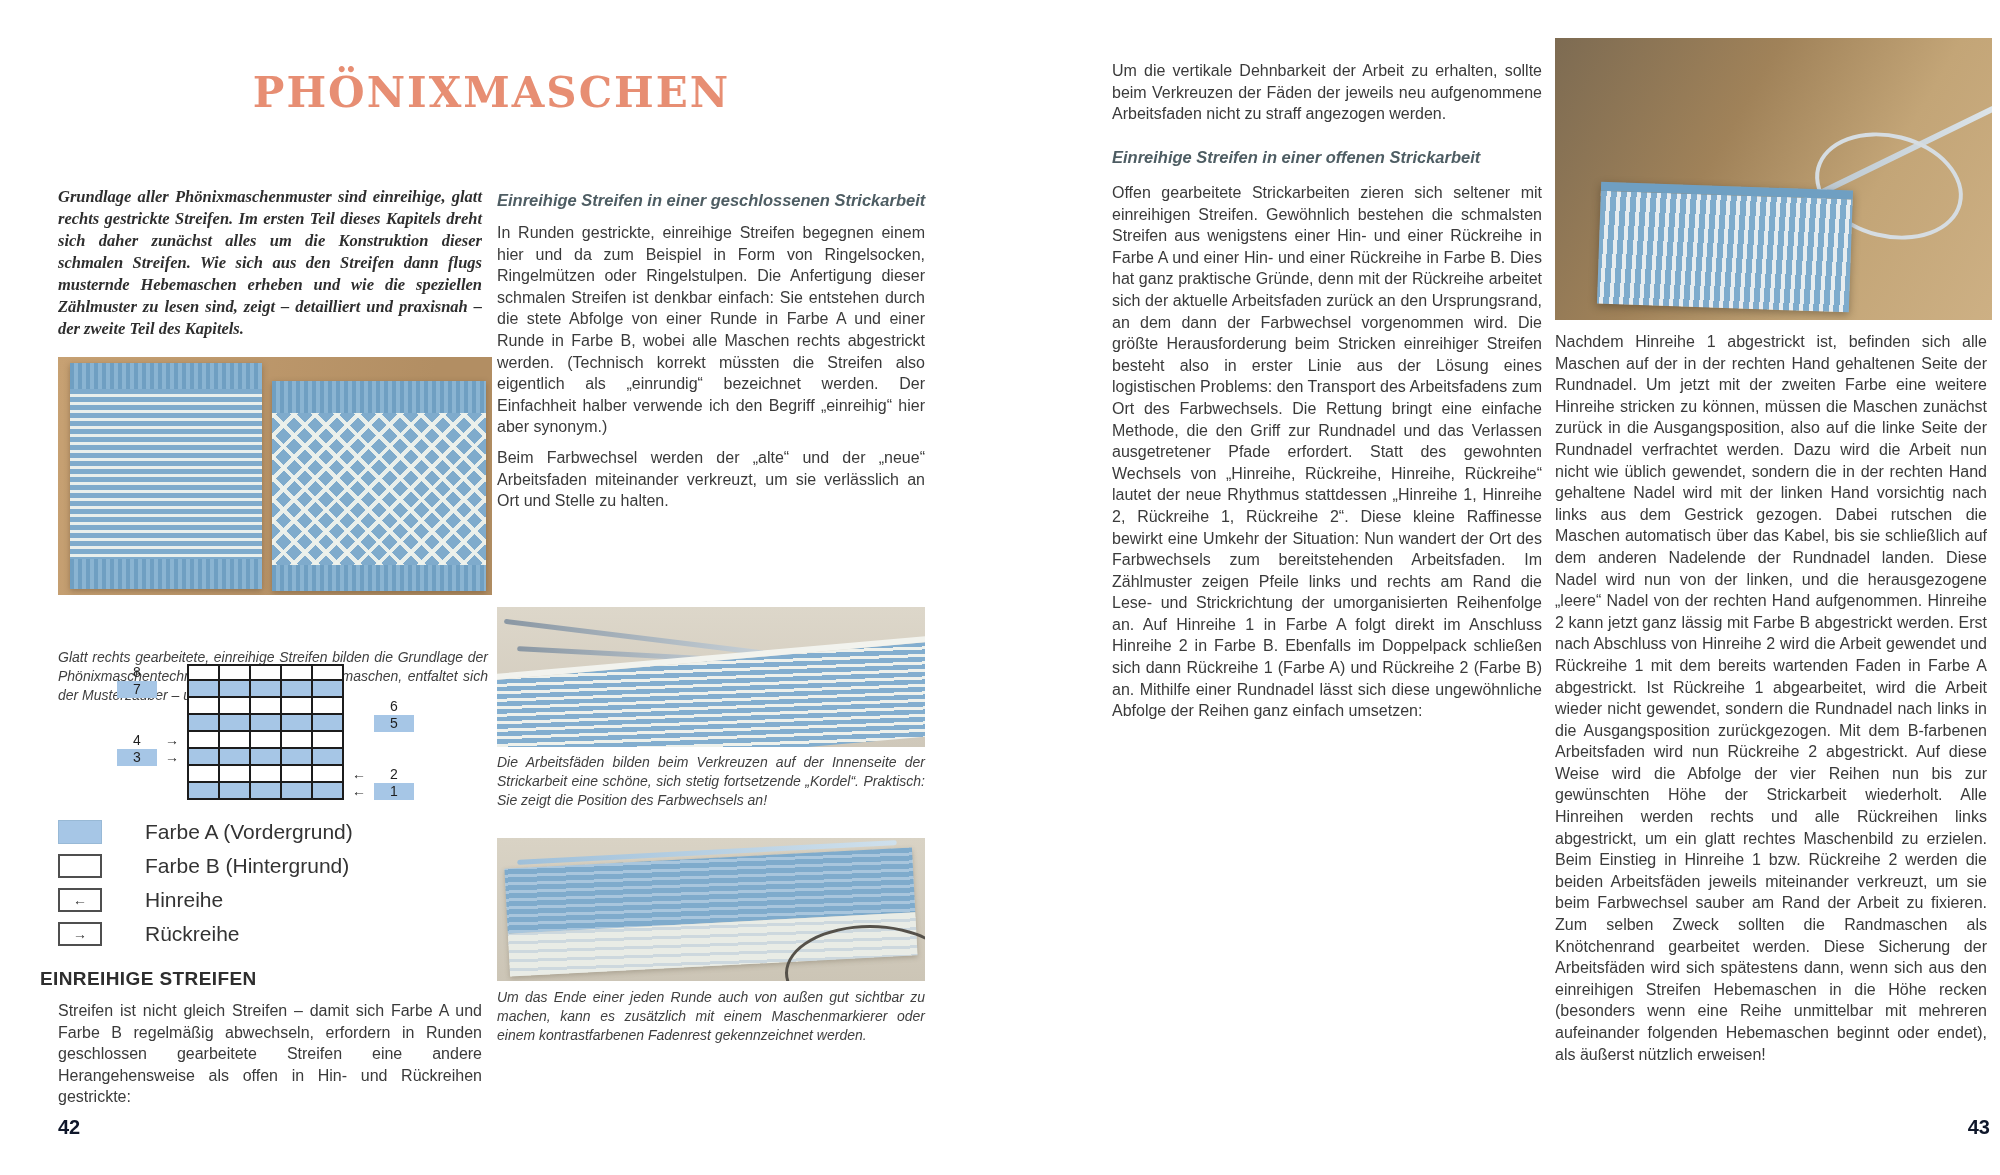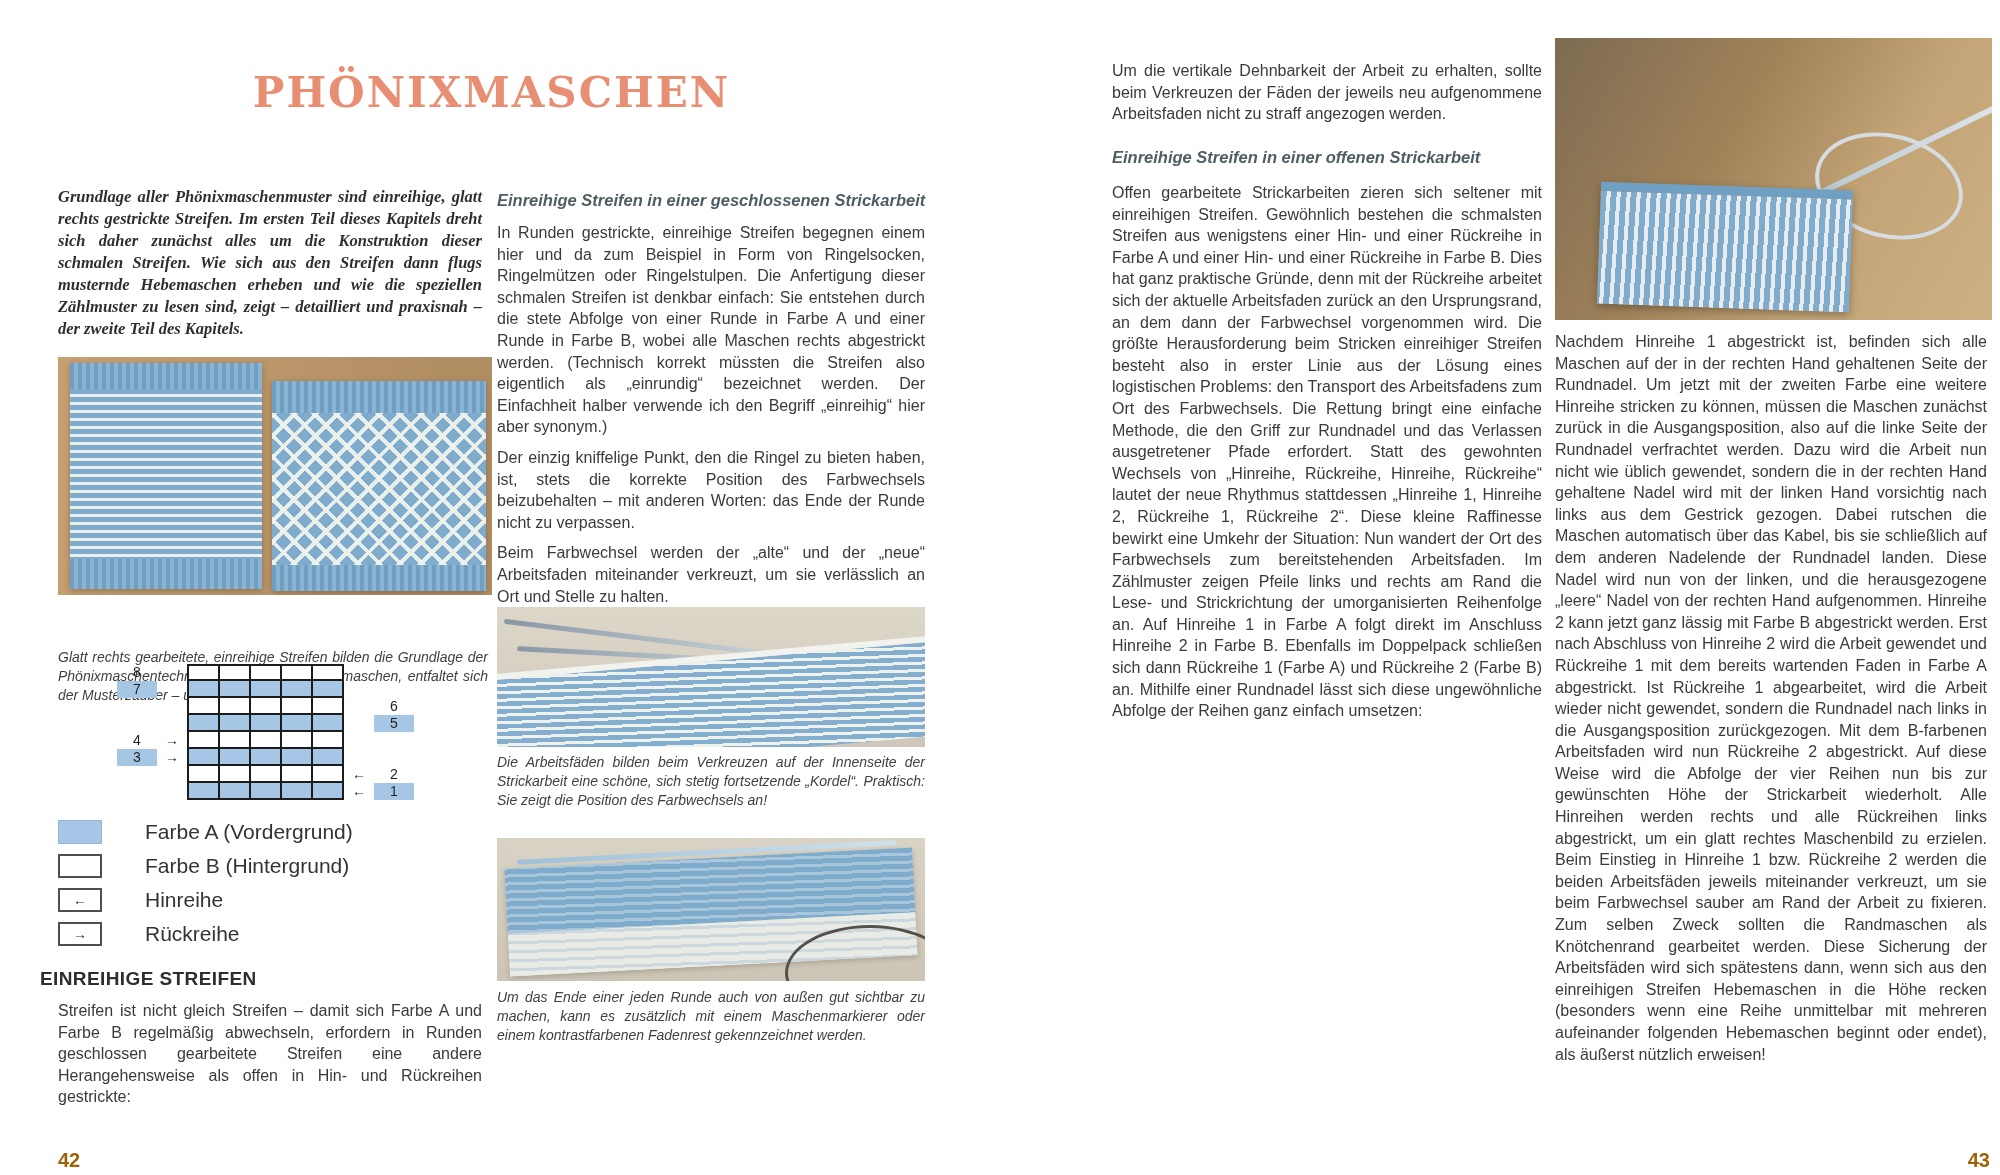--- a/index.html
+++ b/index.html
@@ -29,21 +29,21 @@
     color:var(--heading_teal,#4e5d63);
   }
   .caption {
     font-size:14px; line-height:19px; font-style:italic; color:#3f3f3f;
     text-align:justify;
   }
   .section-heading {
     left:40px; top:968px; font-size:19px; font-weight:bold; color:#2e2e2e;
     letter-spacing:0.4px;
   }
-  .pageno { font-size:20px; font-weight:bold; color:#a16207;margin-top:33px; }
+  .pageno { font-size:20px; font-weight:bold; color:#0f172a; }
 
   
   .chart { left:58px; top:664px; display:flex; flex-direction:column; }
   .ch-row { display:flex; align-items:stretch; height:17px; }
   .ch-slot { display:flex; align-items:center; }
   .ch-slot.left  { width:129px; justify-content:flex-end; }
   .ch-slot.right { width:120px; justify-content:flex-start; }
   .ch-num {
     width:40px; height:17px; line-height:17px; text-align:center;
     font-size:14px; color:#1f1f1f;
@@ -298,21 +298,20 @@
     </div>
 
   <h2 class="abs section-heading">EINREIHIGE STREIFEN</h2>
   <div class="abs body-col" style="left:58px; top:1000px; width:424px;">Streifen ist nicht gleich Streifen – damit sich Farbe A und Farbe B regelmäßig abwechseln, erfordern in Runden geschlossen gearbeitete Streifen eine andere Herangehensweise als offen in Hin- und Rückreihen gestrickte:</div>
 
   <div class="abs pageno" style="left:58px; top:1116px;">42</div>
 
   <h3 class="abs sub-heading" style="left:497px; top:191px; width:435px;">Einreihige Streifen in einer geschlossenen Strickarbeit</h3>
   <div class="abs body-col" style="left:497px; top:222px; width:428px;">
     <p>In Runden gestrickte, einreihige Streifen begegnen einem hier und da zum Beispiel in Form von Ringelsocken, Ringelmützen oder Ringelstulpen. Die Anfertigung dieser schmalen Streifen ist denkbar einfach: Sie entstehen durch die stete Abfolge von einer Runde in Farbe A und einer Runde in Farbe B, wobei alle Maschen rechts abgestrickt werden. (Technisch korrekt müssten die Streifen also eigentlich als „einrundig“ bezeichnet werden. Der Einfachheit halber verwende ich den Begriff „einreihig“ hier aber synonym.)</p>
-    <p>Der einzig kniffelige Punkt, den die Ringel zu bieten haben, ist, stets die korrekte Position des Farbwechsels beizubehalten – mit anderen Worten: das Ende der Runde nicht zu verpassen.</p>
     <p>Beim Farbwechsel werden der „alte“ und der „neue“ Arbeitsfaden miteinander verkreuzt, um sie verlässlich an Ort und Stelle zu halten.</p>
   </div>
 
   <div class="abs photo photo2">
     <div class="needle n1"></div>
     <div class="needle n2"></div>
     <div class="fabric2"></div>
   </div>
   <div class="abs caption" style="left:497px; top:753px; width:428px;">Die Arbeitsfäden bilden beim Verkreuzen auf der Innenseite der Strickarbeit eine schöne, sich stetig fortsetzende „Kordel“. Praktisch: Sie zeigt die Position des Farbwechsels an!</div>
 

